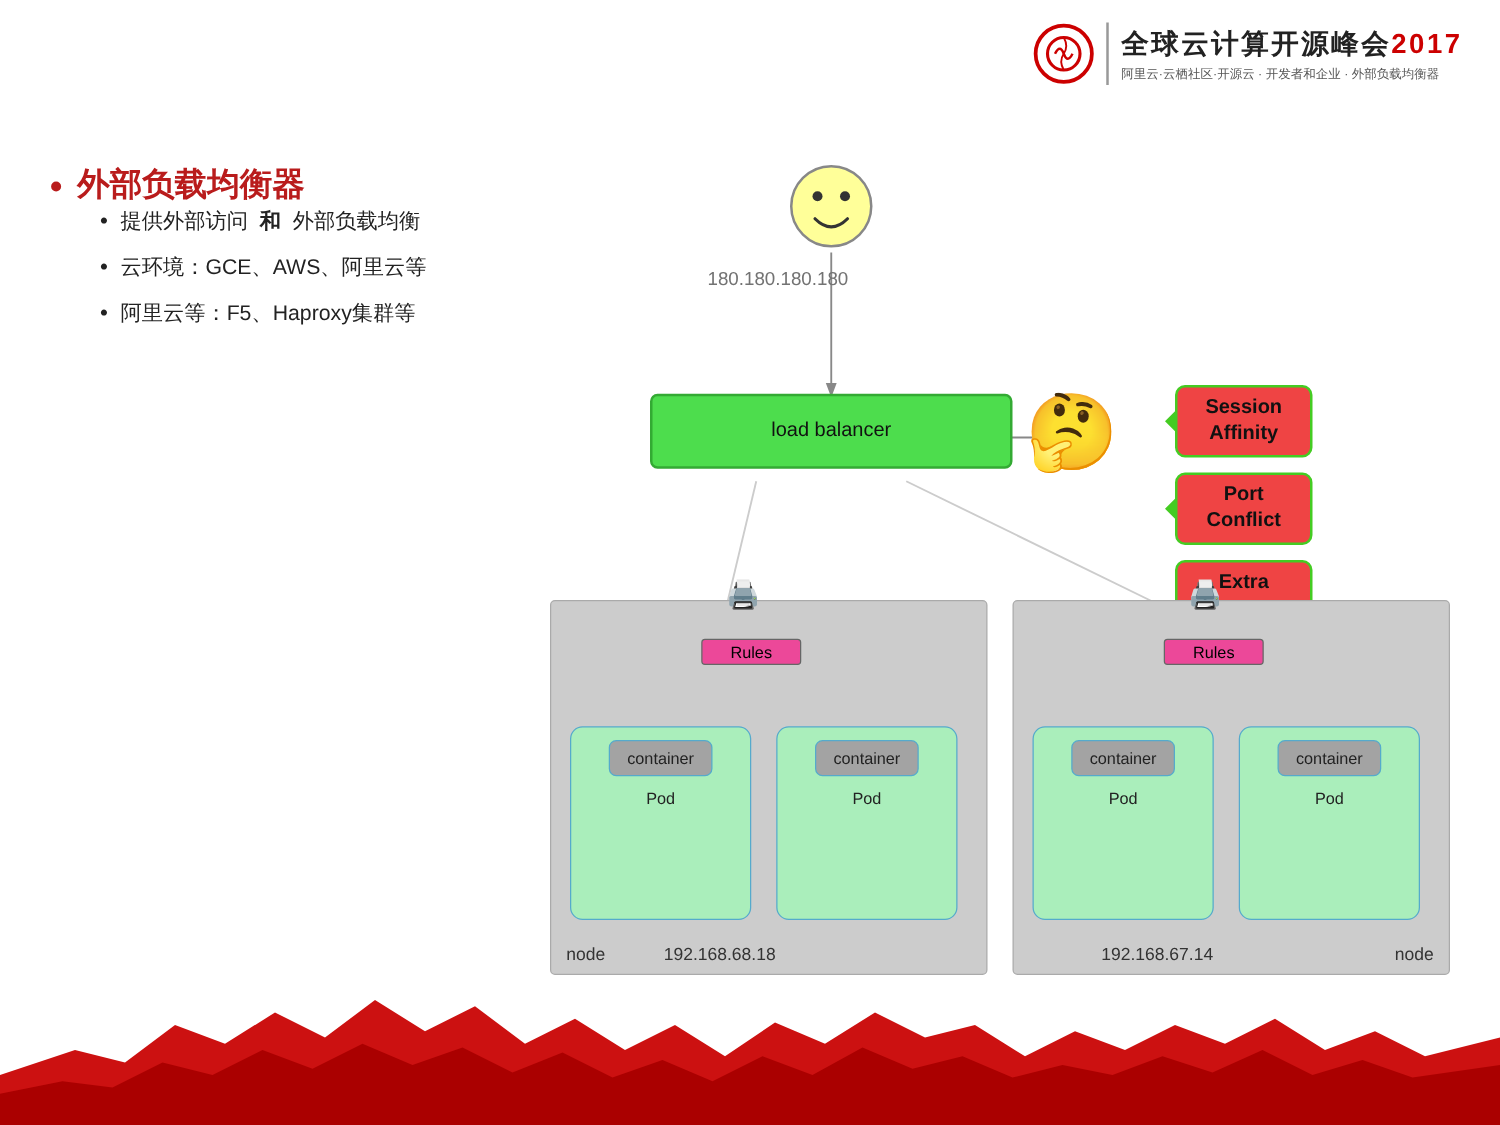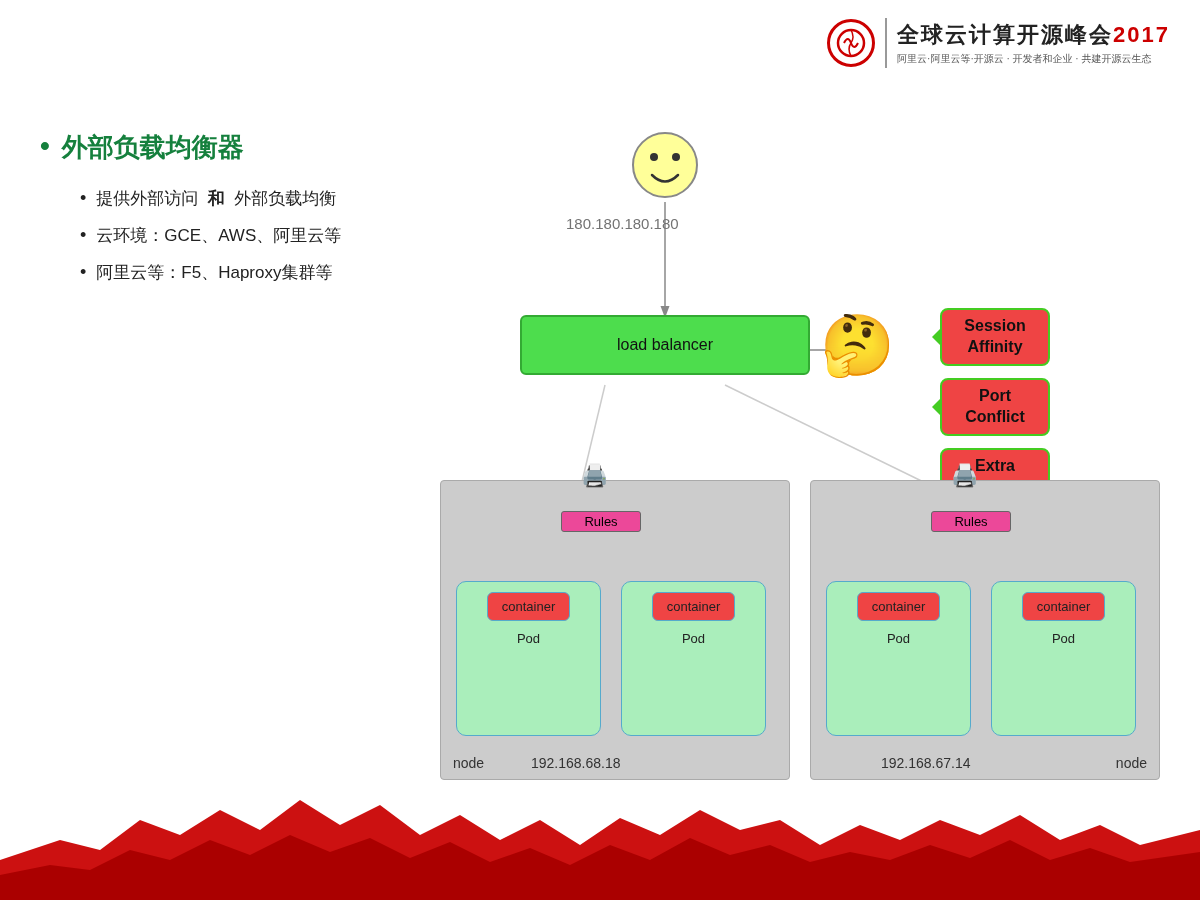--- a/index.html
+++ b/index.html
@@ -62,24 +62,23 @@
     
     #bullets {
       position: absolute;
       top: 130px;
       left: 40px;
       width: 420px;
     }
     .bullet-main {
       font-size: 26px;
       font-weight: bold;
-      color: #15803d;
-      margin-bottom: 22px;
-      display: flex;
-      align-items: flex-start;
+      color: #b91c1c;
+      display: flex;
+      align-items: flex-end;
       gap: 12px;
     }
     .bullet-main::before {
       content: '•';
       font-size: 28px;
     }
     .bullet-sub {
       font-size: 17px;
       color: #222;
       margin-bottom: 14px;
@@ -172,21 +171,21 @@
       border-radius: 10px;
       display: flex;
       flex-direction: column;
       align-items: center;
       justify-content: flex-start;
       padding-top: 10px;
     }
 
     
     .container-box {
-      background: #ef4444;
+      background: #a3a3a3;
       border: 1.5px solid #55aacc;
       border-radius: 6px;
       font-size: 13px;
       padding: 6px 14px;
       margin-bottom: 6px;
       color: #222;
     }
 
     .pod-label {
       font-size: 13px;
@@ -273,21 +272,21 @@
       <ellipse cx="16" cy="16" rx="13" ry="13" fill="none" stroke="#cc0000" stroke-width="2.5"></ellipse>
       <path d="M9 16 Q13 8 16 16 Q19 24 23 16" fill="none" stroke="#cc0000" stroke-width="2"></path>
       <path d="M16 3 Q20 10 16 16 Q12 22 16 29" fill="none" stroke="#cc0000" stroke-width="1.5"></path>
     </svg>
   </div>
   <div class="logo-divider"></div>
   <div class="logo-text">
     <div class="logo-main">
       <span>全球云计算开源峰会</span><span class="year">2017</span>
     </div>
-    <div class="logo-sub">阿里云·阿里云等·开源云 · 开发者和企业 · 共建开源云生态</div>
+    <div class="logo-sub">阿里云·云栖社区·开源云 · 开发者和企业 · 外部负载均衡器</div>
   </div>
 </div>
 
 <div id="bullets">
   <div class="bullet-main">
     <span>外部负载均衡器</span>
   </div>
   <div class="bullet-sub">
     <span>
       <span>提供外部访问</span>

